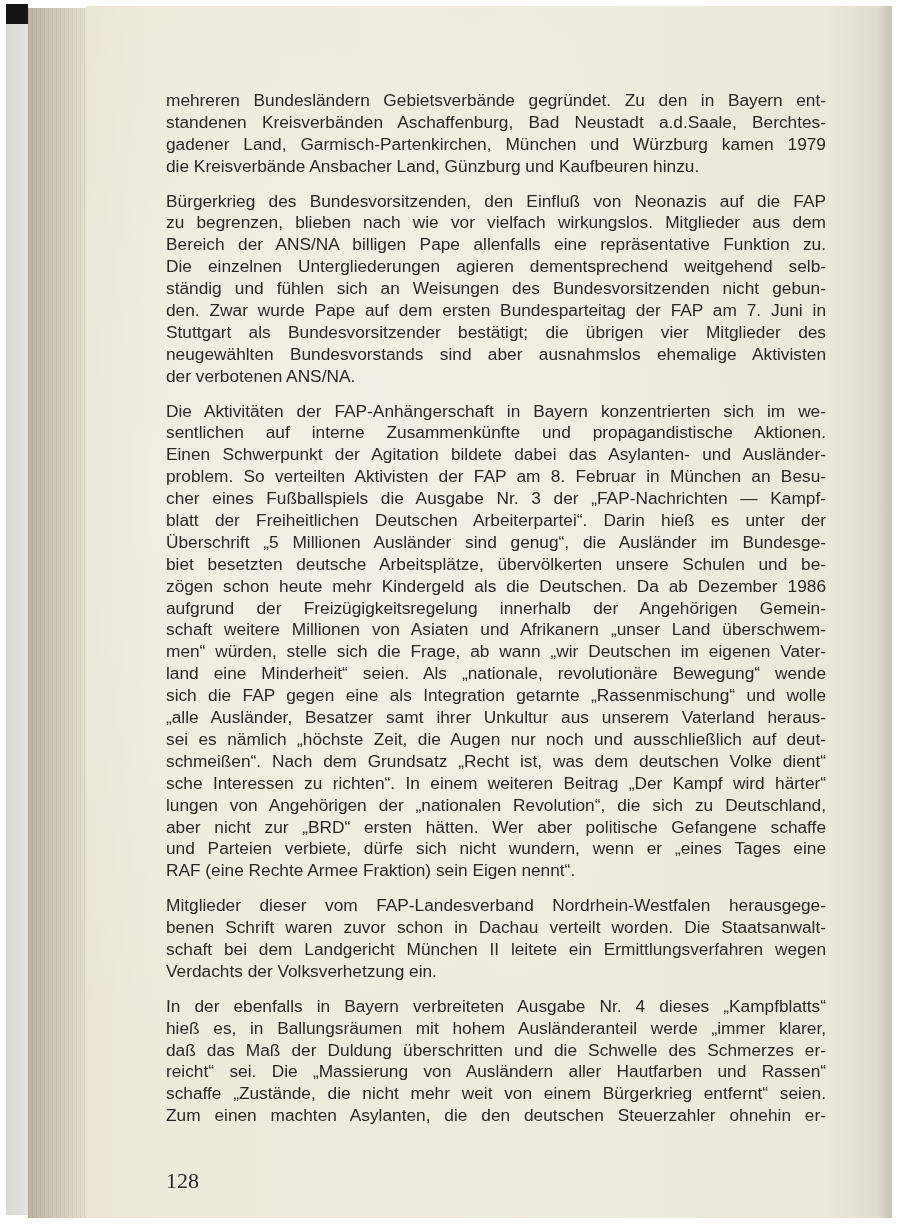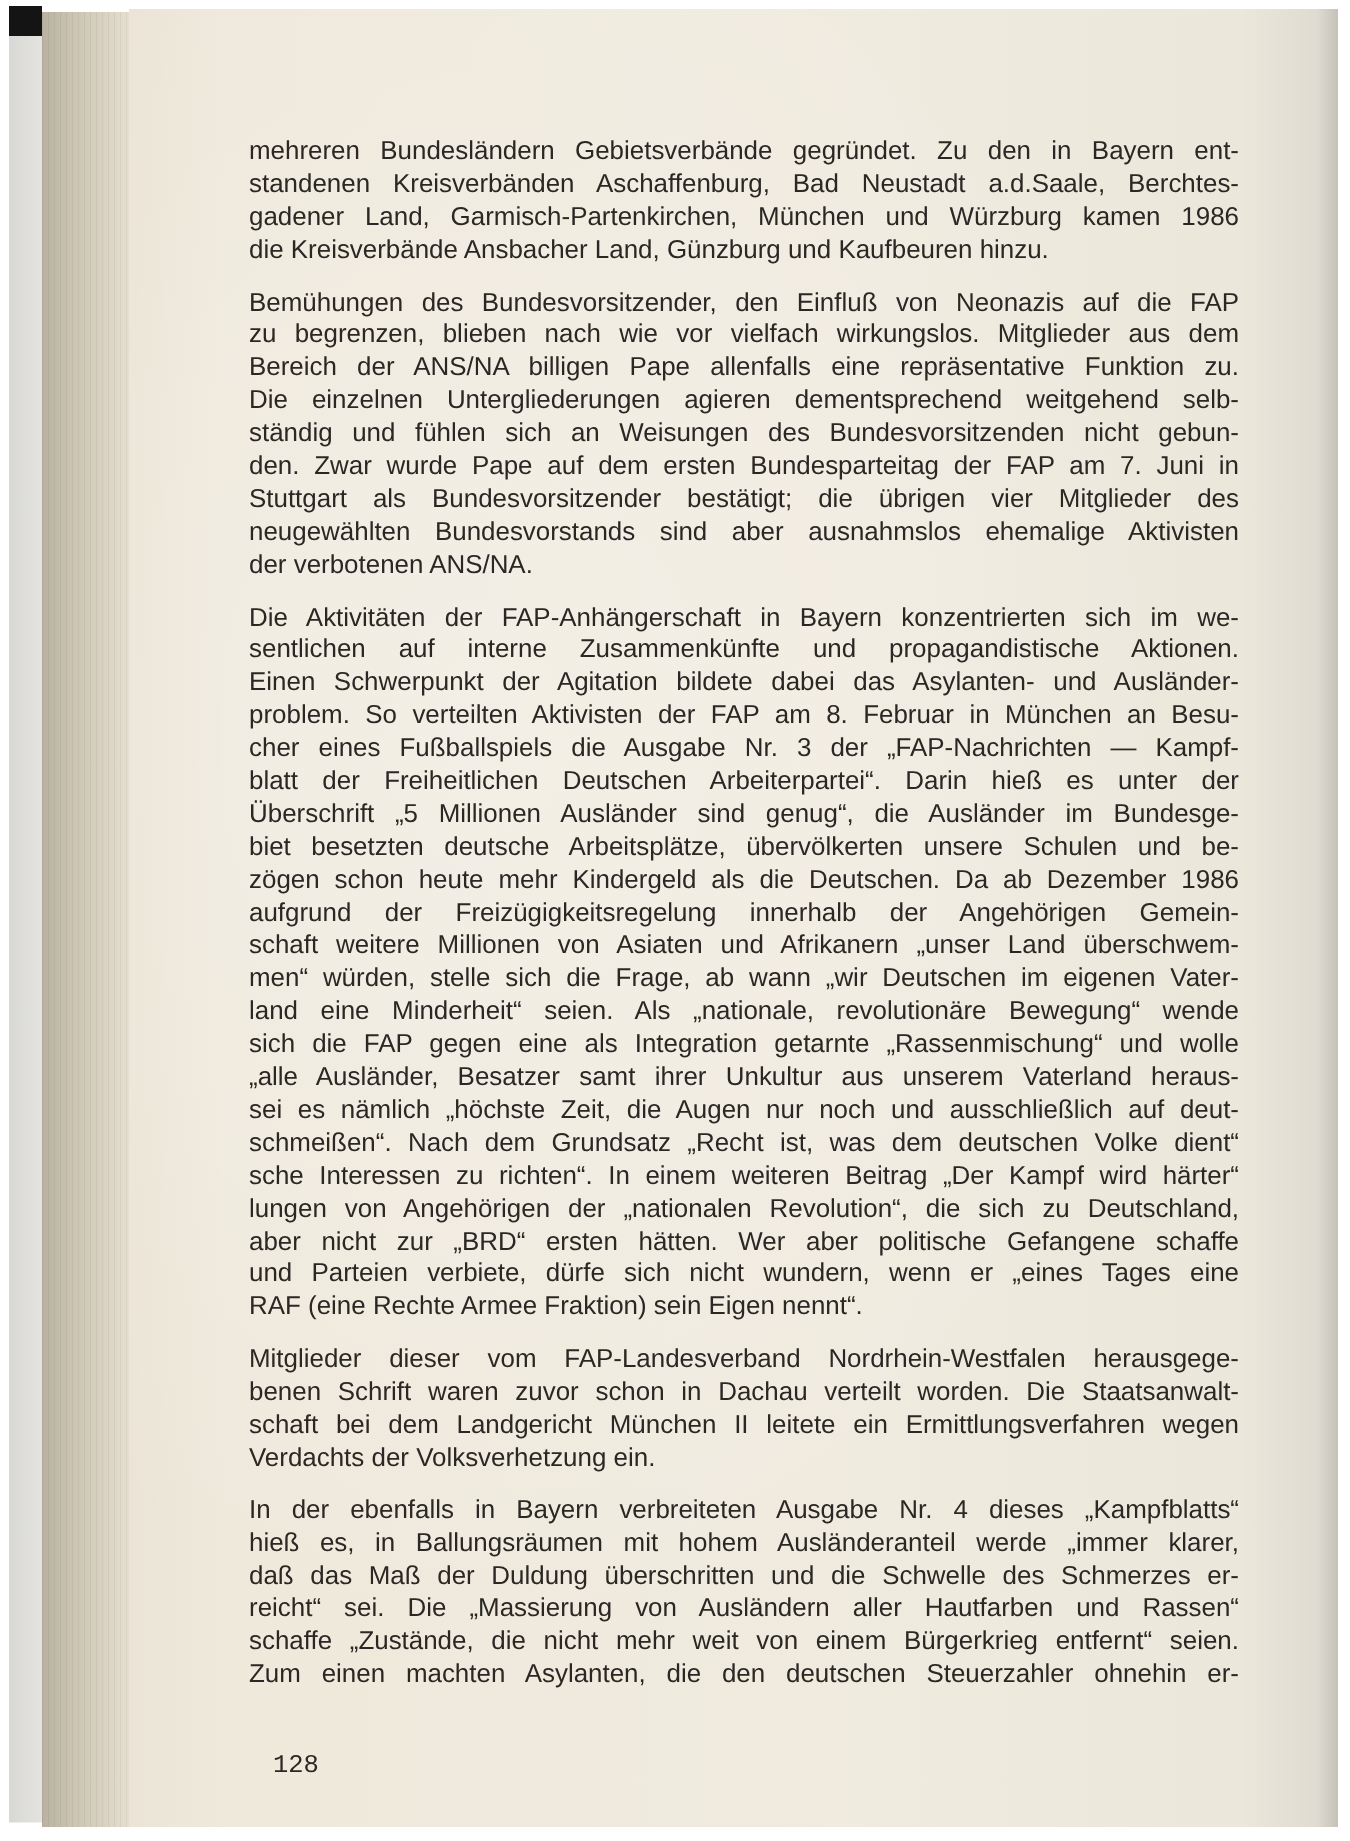--- a/index.html
+++ b/index.html
@@ -73,47 +73,47 @@
       white-space: nowrap;
       text-align: justify;
       text-align-last: justify;
       height: 21.9px;
     }
     .line.last {
       text-align-last: left;
     }
     .page-number {
       position: absolute;
-      left: 96px;
+      left: 80px;
       top: 1162px;
-      font-family: Liberation Mono, monospace;
-      font-size: 17px;
+      font-family: Liberation Serif, serif;
+      font-size: 22px;
       color: #2a2724;
     }
   </style>
 </head>
 <body>
 
 <div class="scan">
   <div class="left-gap"></div>
   <div class="corner"></div>
   <div class="page-edges"></div>
 
   <div class="page">
     <div class="text-block" id="text-block">
 
       <div class="para">
         <span class="line">mehreren Bundesländern Gebietsverbände gegründet. Zu den in Bayern ent-</span>
         <span class="line">standenen Kreisverbänden Aschaffenburg, Bad Neustadt a.d.Saale, Berchtes-</span>
-        <span class="line">gadener Land, Garmisch-Partenkirchen, München und Würzburg kamen 1986</span>
+        <span class="line">gadener Land, Garmisch-Partenkirchen, München und Würzburg kamen 1979</span>
         <span class="line last">die Kreisverbände Ansbacher Land, Günzburg und Kaufbeuren hinzu.</span>
       </div>
 
       <div class="para">
-        <span class="line">Bemühungen des Bundesvorsitzender, den Einfluß von Neonazis auf die FAP</span>
+        <span class="line">Bürgerkrieg des Bundesvorsitzenden, den Einfluß von Neonazis auf die FAP</span>
         <span class="line">zu begrenzen, blieben nach wie vor vielfach wirkungslos. Mitglieder aus dem</span>
         <span class="line">Bereich der ANS/NA billigen Pape allenfalls eine repräsentative Funktion zu.</span>
         <span class="line">Die einzelnen Untergliederungen agieren dementsprechend weitgehend selb-</span>
         <span class="line">ständig und fühlen sich an Weisungen des Bundesvorsitzenden nicht gebun-</span>
         <span class="line">den. Zwar wurde Pape auf dem ersten Bundesparteitag der FAP am 7. Juni in</span>
         <span class="line">Stuttgart als Bundesvorsitzender bestätigt; die übrigen vier Mitglieder des</span>
         <span class="line">neugewählten Bundesvorstands sind aber ausnahmslos ehemalige Aktivisten</span>
         <span class="line last">der verbotenen ANS/NA.</span>
       </div>
 

